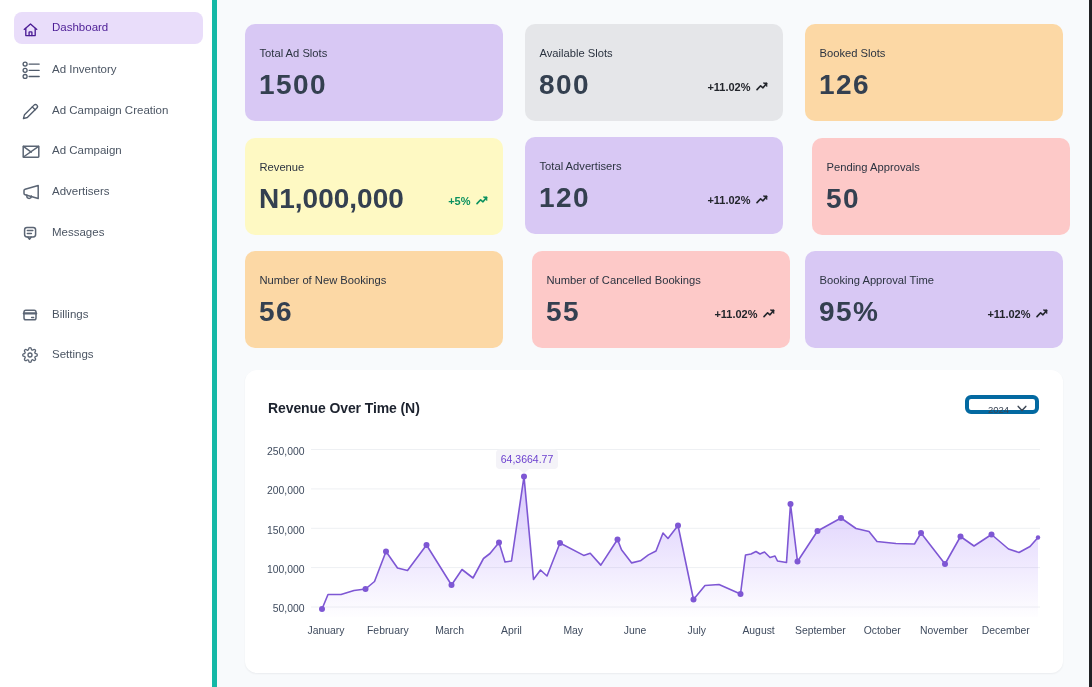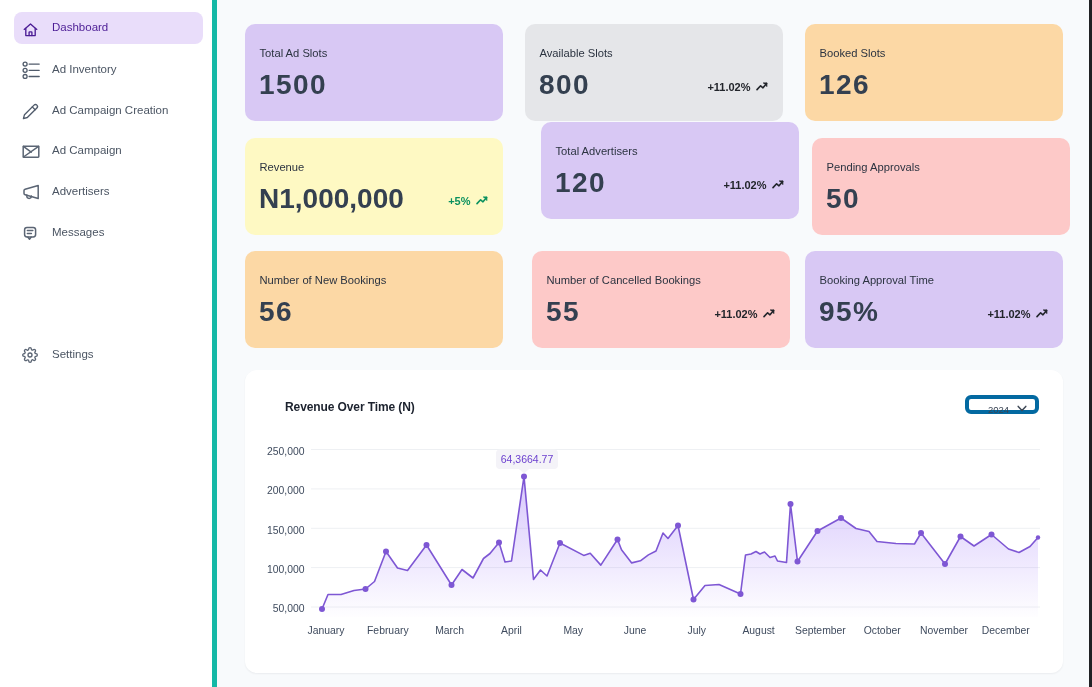--- a/index.html
+++ b/index.html
@@ -17,21 +17,21 @@
 .card .num { position:absolute; left:14px; top:47px; font-size:28px; line-height:28px; font-weight:700; color:#344050; letter-spacing:1.4px; }
 .card .badge { position:absolute; right:15.5px; top:57px; height:13px; font-size:11px; line-height:13px; color:#22252b; font-weight:700; }
 .card .badge svg { vertical-align:-1px; margin-left:5px; }
 .badge.green { color:#0b915f; }
 .c-purple { background:#d8c8f4; }
 .c-gray { background:#e5e6e9; }
 .c-orange { background:#fcd8a5; }
 .c-green { background:#fef9c3; }
 .c-pink { background:#fdc9c8;margin-left:7px; }
 .chart-card { position:absolute; left:245px; top:370px; width:818px; height:303px; background:#ffffff; border-radius:12px; box-shadow:0 1px 2px rgba(16,24,40,.06); }
-.chart-title { position:absolute; left:40px; top:29.5px; font-size:12px; font-weight:700; color:#1c222e; letter-spacing:-0.1px; }
+.chart-title { position:absolute; left:23px; top:29.5px; font-size:14px; font-weight:700; color:#1c222e; letter-spacing:-0.1px; }
 .dropdown { position:absolute; left:720px; top:25px; width:74px; height:19px; border:4px solid #0369a1; border-radius:6px; background:#fff; }
 .dropdown .yr { position:absolute; left:19px; top:4.5px; font-size:9.5px; color:#3a4454; }
 .dropdown svg { position:absolute; right:8px; top:5.5px; }
 .redge { position:absolute; left:1089px; top:0; width:3px; height:687px; background:#202124; }
 </style>
 </head>
 <body>
 <div class="sidebar">
   <div class="active-item">
     <svg width="17" height="16" viewBox="0 0 16 16" fill="none" stroke="#4c1d95" stroke-width="1.35" stroke-linecap="round" stroke-linejoin="round">
@@ -76,20 +76,28 @@
   </div>
   <div class="nav-item" style="top:217px;">
     <svg width="16" height="16" viewBox="0 0 16 16" fill="none" stroke="#5b6574" stroke-width="1.5" stroke-linecap="round" stroke-linejoin="round">
         <rect x="2.6" y="2.4" width="11" height="9.6" rx="2.4"></rect>
         <line x1="5.4" y1="5.6" x2="10.8" y2="5.6"></line>
         <line x1="5.4" y1="8.4" x2="9.4" y2="8.4"></line>
         <path d="M5.8 12l1.7 2.2L9.2 12"></path>
       </svg>
     <span class="lbl">Messages</span>
   </div>
+  <div class="nav-item" style="top:299px;">
+    <svg width="16" height="16" viewBox="0 0 16 16" fill="none" stroke="#5b6574" stroke-width="1.5" stroke-linecap="round" stroke-linejoin="round">
+        <rect x="2" y="3.2" width="12" height="9.6" rx="1.8"></rect>
+        <line x1="2" y1="6.4" x2="14" y2="6.4" stroke-width="2.4"></line>
+        <line x1="9.6" y1="10.6" x2="11.6" y2="10.6"></line>
+      </svg>
+    <span class="lbl">Billings</span>
+  </div>
   <div class="nav-item" style="top:339px;">
     <svg width="16" height="16" viewBox="0 0 24 24" fill="none" stroke="#5b6574" stroke-width="2" stroke-linecap="round" stroke-linejoin="round">
         <circle cx="12" cy="12" r="3"></circle>
         <path d="M19.4 15a1.65 1.65 0 0 0 .33 1.82l.06.06a2 2 0 0 1 0 2.83 2 2 0 0 1-2.83 0l-.06-.06a1.65 1.65 0 0 0-1.82-.33 1.65 1.65 0 0 0-1 1.51V21a2 2 0 0 1-2 2 2 2 0 0 1-2-2v-.09A1.65 1.65 0 0 0 9 19.4a1.65 1.65 0 0 0-1.82.33l-.06.06a2 2 0 0 1-2.83 0 2 2 0 0 1 0-2.83l.06-.06a1.65 1.65 0 0 0 .33-1.82 1.65 1.65 0 0 0-1.51-1H3a2 2 0 0 1-2-2 2 2 0 0 1 2-2h.09A1.65 1.65 0 0 0 4.6 9a1.65 1.65 0 0 0-.33-1.82l-.06-.06a2 2 0 0 1 0-2.83 2 2 0 0 1 2.83 0l.06.06a1.65 1.65 0 0 0 1.82.33H9a1.65 1.65 0 0 0 1-1.51V3a2 2 0 0 1 2-2 2 2 0 0 1 2 2v.09a1.65 1.65 0 0 0 1 1.51 1.65 1.65 0 0 0 1.82-.33l.06-.06a2 2 0 0 1 2.83 0 2 2 0 0 1 0 2.83l-.06.06a1.65 1.65 0 0 0-.33 1.82V9a1.65 1.65 0 0 0 1.51 1H21a2 2 0 0 1 2 2 2 2 0 0 1-2 2h-.09a1.65 1.65 0 0 0-1.51 1z"></path>
       </svg>
     <span class="lbl">Settings</span>
   </div>
 </div>
 
 <div class="card c-purple" style="left:245px; top:24px;">
@@ -110,21 +118,21 @@
 </div>
 
 <div class="card c-green" style="left:245px; top:137.5px;">
   <div class="lbl">Revenue</div>
   <div class="num" style="letter-spacing:0;">N1,000,000</div>
   <div class="badge green">+5%<svg width="12" height="11" viewBox="0 0 12 11" fill="none" stroke="#0b915f" stroke-width="1.6" stroke-linecap="round" stroke-linejoin="round">
         <path d="M1 8.6L4.6 4.8l2.4 2L10.6 2.4"></path>
         <path d="M7.4 2h3.4v3.4" fill="#0b915f" stroke-width="1"></path>
       </svg></div>
 </div>
-<div class="card c-purple" style="left:525px; top:122px;margin-left:16px;">
+<div class="card c-purple" style="left:525px; top:137px;">
   <div class="lbl">Total Advertisers</div>
   <div class="num">120</div>
   <div class="badge">+11.02%<svg width="12" height="11" viewBox="0 0 12 11" fill="none" stroke="#22252b" stroke-width="1.6" stroke-linecap="round" stroke-linejoin="round">
         <path d="M1 8.6L4.6 4.8l2.4 2L10.6 2.4"></path>
         <path d="M7.4 2h3.4v3.4" fill="#22252b" stroke-width="1"></path>
       </svg></div>
 </div>
 <div class="card c-pink" style="left:805px; top:137.5px;">
   <div class="lbl">Pending Approvals</div>
   <div class="num">50</div>

